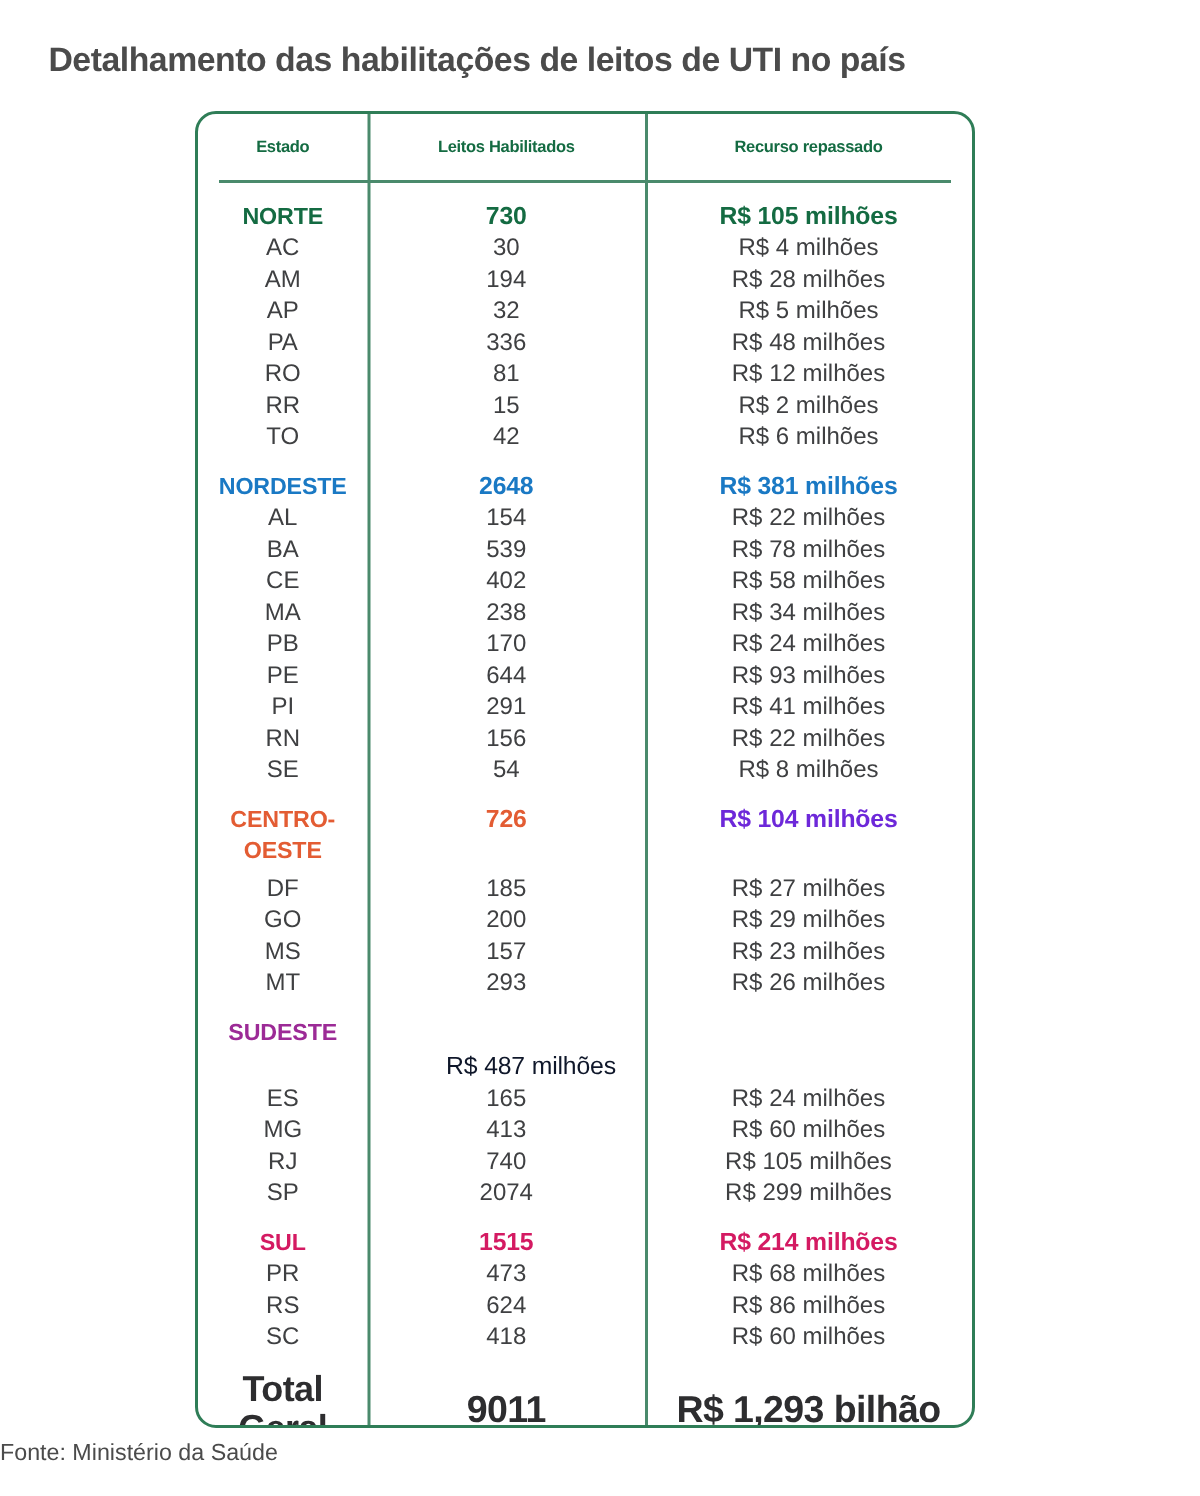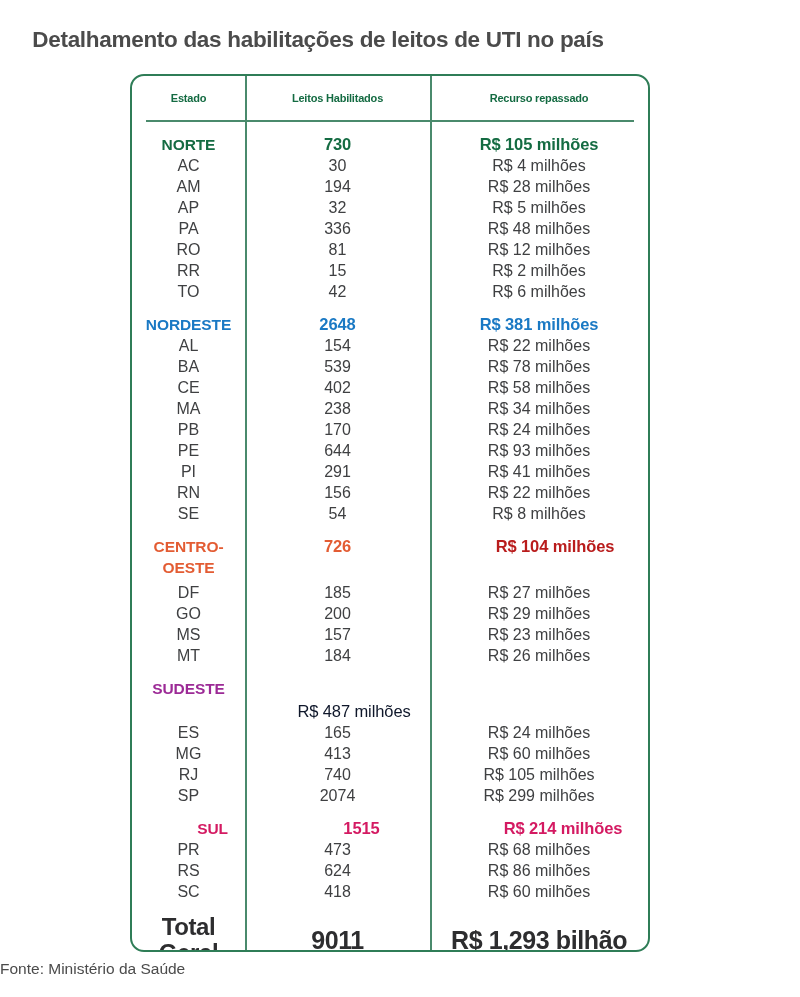--- a/index.html
+++ b/index.html
@@ -257,41 +257,41 @@
           <div class="cell col2">54</div>
           <div class="cell col3">R$ 8 milhões</div>
         </div>
         <div class="region-gap"></div>
         <div class="row region">
           <div class="cell col1" style="color: rgb(227, 92, 51); font-weight: bold;">
             <div>CENTRO-</div>
             <div>OESTE</div>
           </div>
           <div class="cell col2" style="color: rgb(227, 92, 51); font-weight: bold;">726</div>
-          <div class="cell col3" style="color: #b91c1c; font-weight: bold; padding-left: 16px;">R$  104 milhões</div>
+          <div class="cell col3" style="color: #6d28d9; font-weight: bold;">R$  104 milhões</div>
         </div>
         <div style="height: 4px;"></div>
         <div class="row">
           <div class="cell col1">DF</div>
           <div class="cell col2">185</div>
           <div class="cell col3">R$ 27 milhões</div>
         </div>
         <div class="row">
           <div class="cell col1">GO</div>
           <div class="cell col2">200</div>
           <div class="cell col3">R$ 29 milhões</div>
         </div>
         <div class="row">
           <div class="cell col1">MS</div>
           <div class="cell col2">157</div>
           <div class="cell col3">R$ 23 milhões</div>
         </div>
         <div class="row">
           <div class="cell col1">MT</div>
-          <div class="cell col2">184</div>
+          <div class="cell col2">293</div>
           <div class="cell col3">R$ 26 milhões</div>
         </div>
         <div class="region-gap"></div>
         <div class="row region">
           <div class="cell col1" style="color: rgb(156, 42, 150); font-weight: bold;">SUDESTE</div>
           <div class="cell col3" style="color: #0f172a; font-weight: normal; margin-top: 23px;">R$ 487 milhões</div>
         </div>
         <div class="row">
           <div class="cell col1">ES</div>
           <div class="cell col2">165</div>
@@ -307,21 +307,21 @@
           <div class="cell col2">740</div>
           <div class="cell col3">R$ 105 milhões</div>
         </div>
         <div class="row">
           <div class="cell col1">SP</div>
           <div class="cell col2">2074</div>
           <div class="cell col3">R$ 299 milhões</div>
         </div>
         <div class="region-gap"></div>
         <div class="row region">
-          <div class="cell col1" style="color: rgb(212, 26, 98); font-weight: bold; padding-left: 24px;">SUL</div>
+          <div class="cell col1" style="color: rgb(212, 26, 98); font-weight: bold;">SUL</div>
           <div class="cell col2" style="color: rgb(212, 26, 98); font-weight: bold;">1515</div>
           <div class="cell col3" style="color: rgb(212, 26, 98); font-weight: bold;">R$  214 milhões</div>
         </div>
         <div class="row">
           <div class="cell col1">PR</div>
           <div class="cell col2">473</div>
           <div class="cell col3">R$ 68 milhões</div>
         </div>
         <div class="row">
           <div class="cell col1">RS</div>

